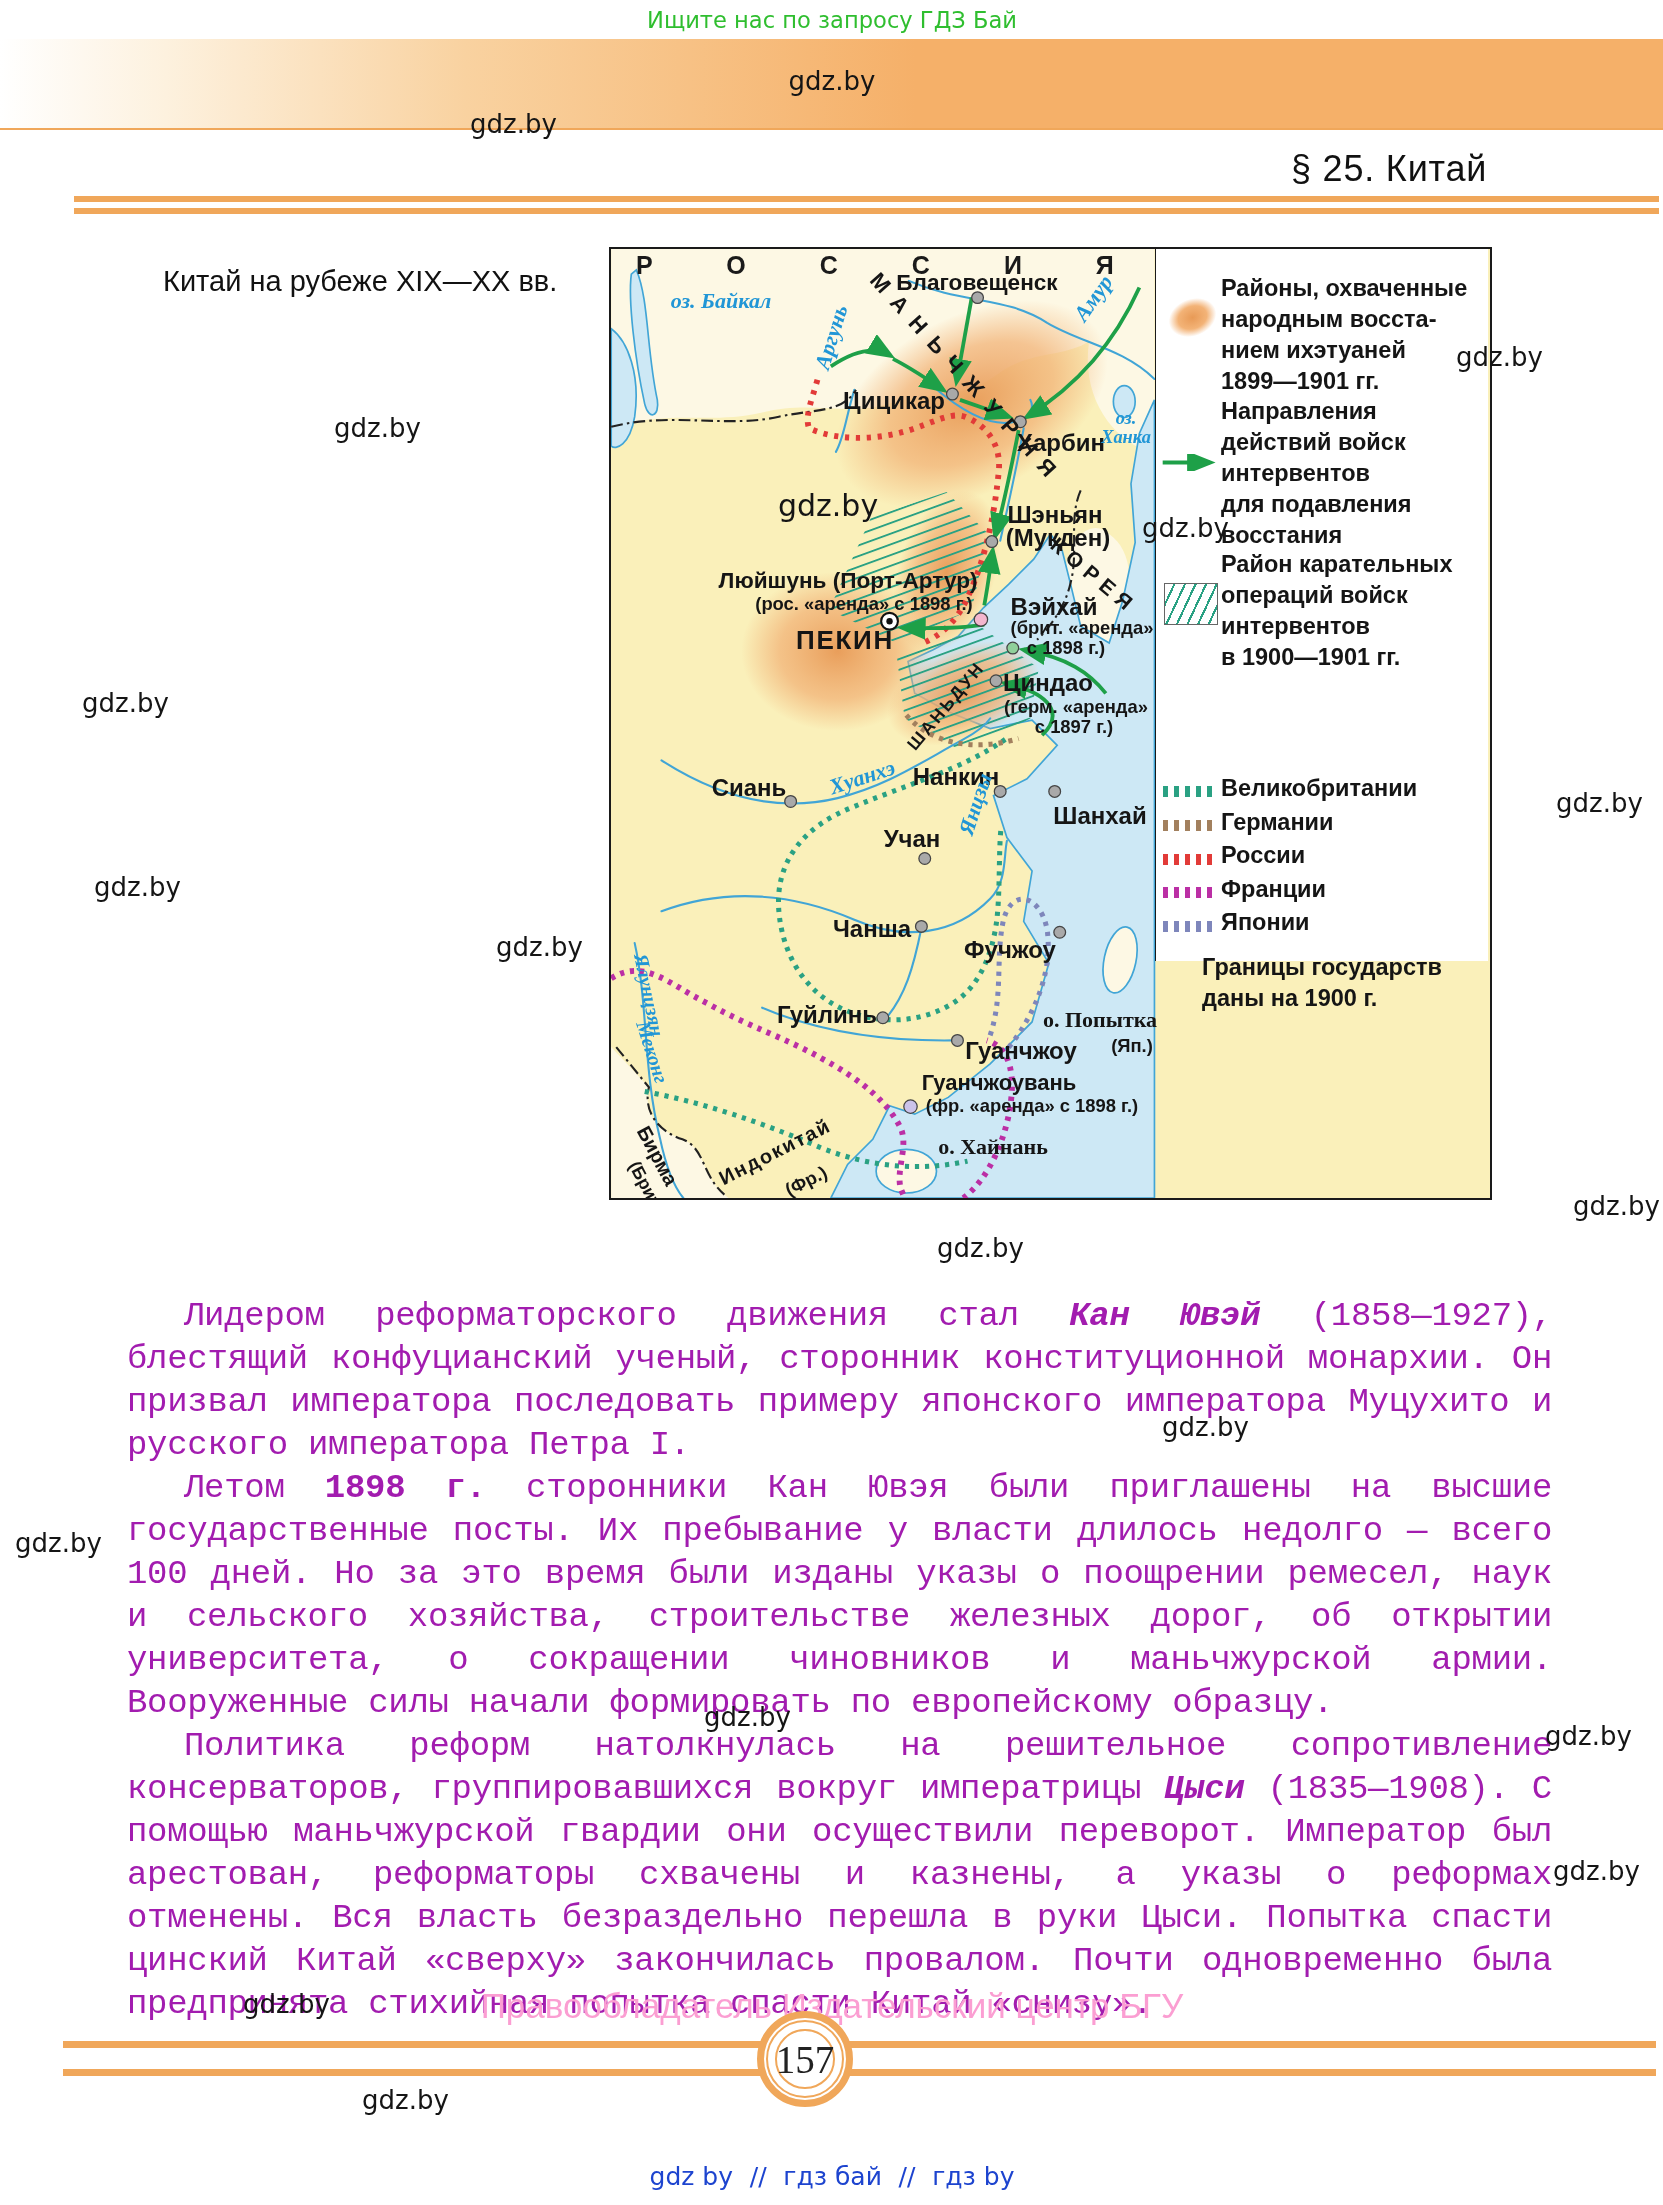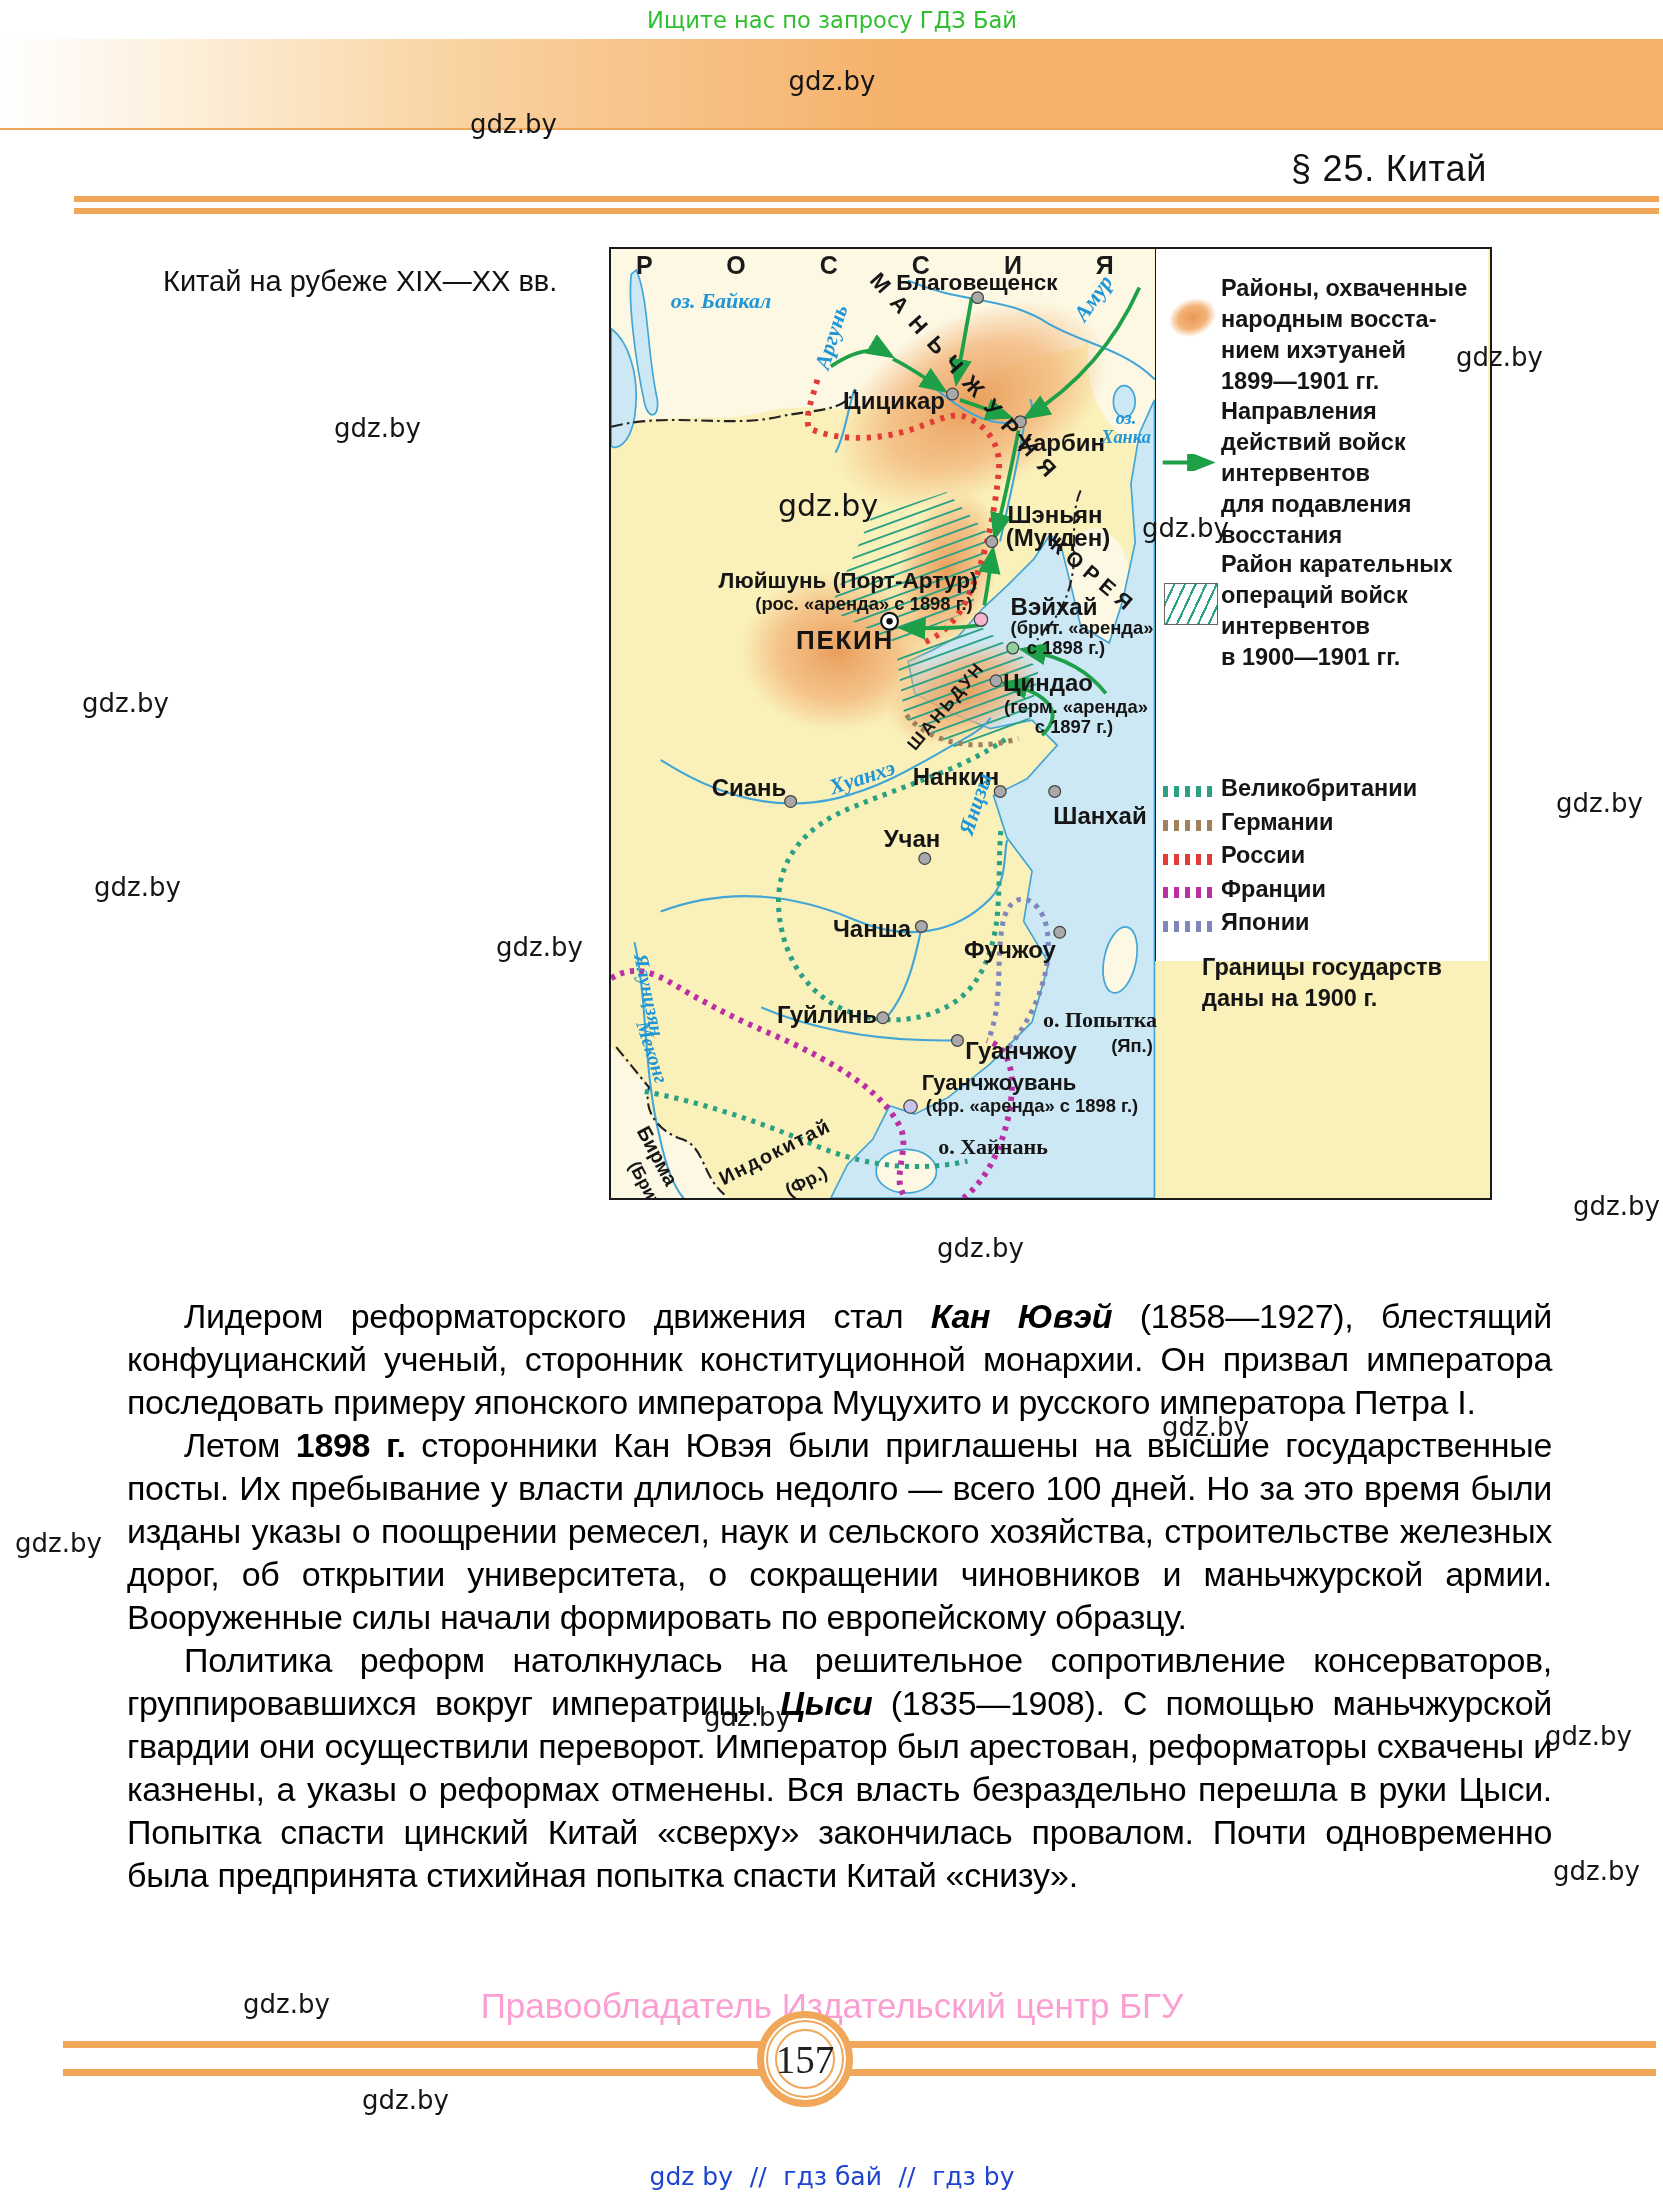--- a/index.html
+++ b/index.html
@@ -57,22 +57,22 @@
   .leg-ellipse{position:absolute;left:11.7px;top:50px;width:49px;height:37px;border-radius:50%;
                transform:rotate(-22deg);
                background:radial-gradient(closest-side,var(--rebellion) 0%,#f3b377 60%,rgba(243,179,119,0) 100%);}
   .leg-hatch{position:absolute;left:8.4px;top:334px;width:52px;height:40px;border:1.7px solid #666;
              background:repeating-linear-gradient(115deg,rgba(0,0,0,0) 0 7.5px,var(--hatch_green) 7.5px 9.6px);}
   .dash-swatch{position:absolute;left:6.7px;width:52px;height:11px;
                background-image:repeating-linear-gradient(90deg,var(--c) 0 5px,rgba(0,0,0,0) 5px 11px);}
 
   
   #bodytext{position:absolute;left:127px;top:1295px;width:1425px;
-            font-family:Liberation Sans, sans-serif;font-size:34px;line-height:43px;
-            text-align:justify;color:#000000;letter-spacing:-0.3px;}
+            font-family:Liberation Mono, monospace;font-size:34px;line-height:43px;
+            text-align:justify;color:#a21caf;letter-spacing:-0.3px;}
   #bodytext p{margin:0;text-indent:57px;}
   .bi{font-weight:bold;font-style:italic;}
   .b{font-weight:bold;}
 
   
   .copyright{position:absolute;left:0;top:1986px;width:100%;text-align:center;
              font-size:35px;color:var(--pink);z-index:5;}
   .frule{position:absolute;left:63px;width:1593px;height:6.7px;background:var(--rule_orange);}
   .badge{position:absolute;left:757px;top:2011px;width:96px;height:96px;border-radius:50%;
          background:#fff;border:7.5px solid var(--rule_orange);z-index:6;box-sizing:border-box;}

